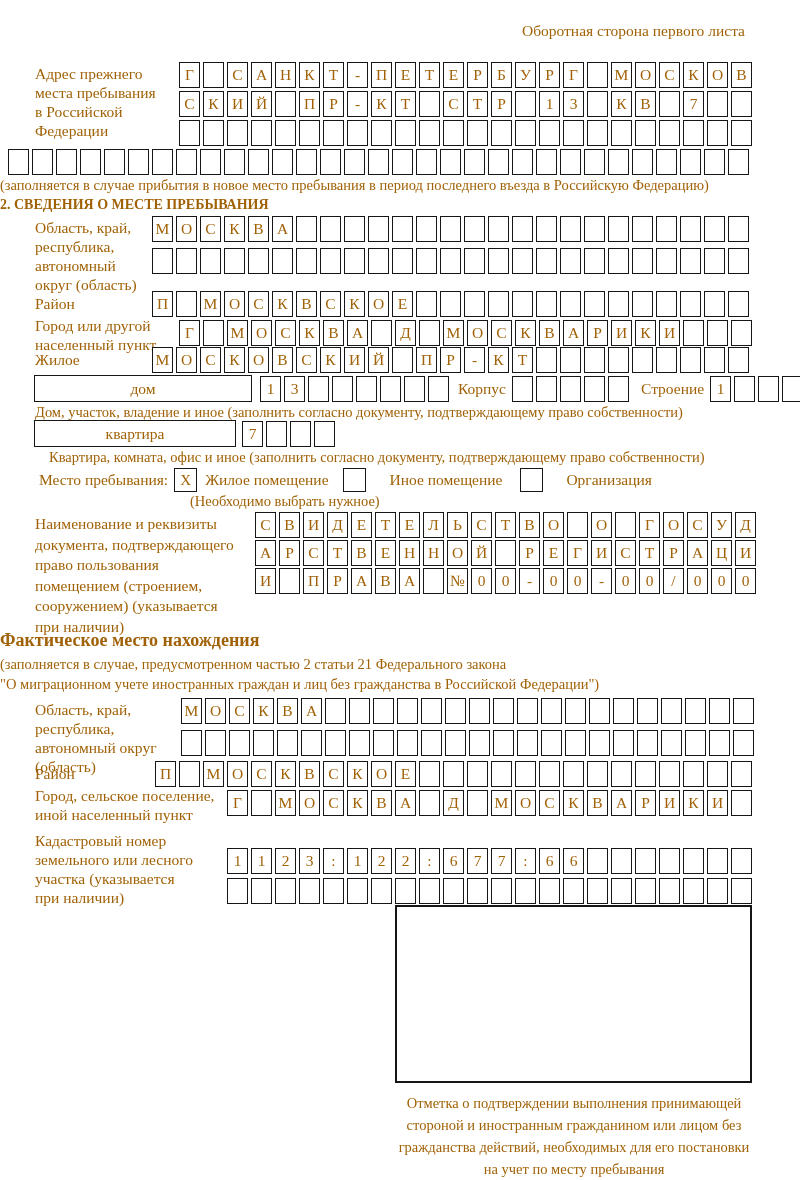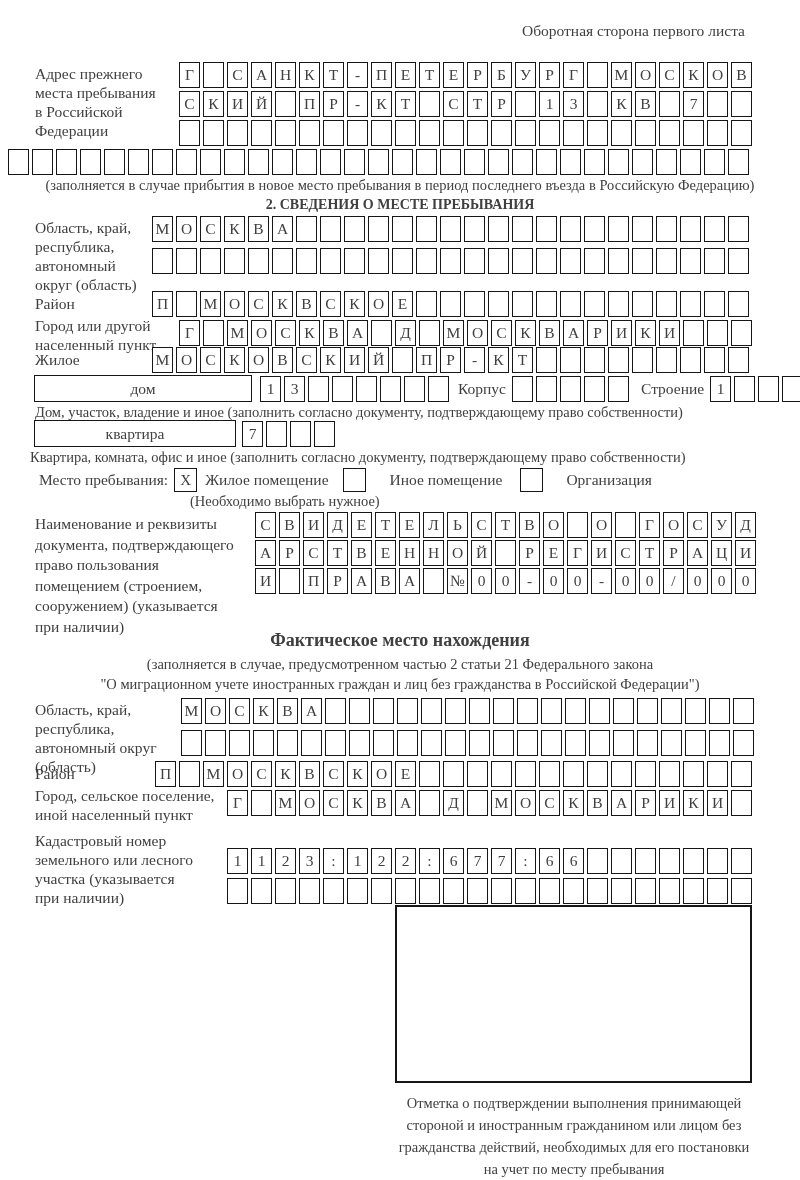--- a/index.html
+++ b/index.html
@@ -1,26 +1,26 @@
 <!DOCTYPE html>
 <html><head>
 <meta charset="utf-8">
 <style>
   * { margin:0; padding:0; box-sizing:border-box; }
   html,body { background:#e8e8e8; }
   .page {
     position:relative; width:800px; height:1180px; margin:0 auto;
-    background:#ffffff; color:#404040;
+    background:#ffffff; color:#a16207;
     font-family:"Liberation Serif","DejaVu Serif",serif;
     overflow:hidden;
   }
   .abs { position:absolute; }
   .lbl { font-size:15.5px; line-height:19px; white-space:pre-line; }
   .cap { font-size:14.5px; }
-  .center { width:800px; left:0; text-align:center; }
+  .center { width:800px; left:0; }
   .bold { font-weight:bold; }
   .cellrow, .cells { display:inline-flex; gap:3px; }
   .cell {
     width:21px; height:26px; border:1.5px solid #161616;
     display:flex; align-items:center; justify-content:center;
     font-size:15.5px; font-family:"Liberation Serif","DejaVu Serif",serif;
     background:#fff;
   }
   .hrow { display:flex; align-items:center; }
   .wbox {
@@ -339,21 +339,21 @@
 
   <div class="abs hrow" style="left:34px; top:420px">
     <div class="wbox" style="width:202px">квартира</div>
     <div class="cells" style="margin-left:6px">
         <span class="cell">7</span>
         <span class="cell"></span>
         <span class="cell"></span>
         <span class="cell"></span>
       </div>
   </div>
-  <div class="abs cap" style="left:30px; top:449px">Квартира, комната, офис и иное (заполнить согласно документу, подтверждающему право собственности)</div>
+  <div class="abs cap" style="left:49px; top:449px">Квартира, комната, офис и иное (заполнить согласно документу, подтверждающему право собственности)</div>
 
   <div class="abs hrow" style="left:39px; top:468px">
     <span class="inlbl">Место пребывания:</span>
     <span class="chk" style="margin-left:6px">X</span>
     <span class="inlbl" style="margin-left:8px">Жилое помещение</span>
     <span class="chk" style="margin-left:14px"></span>
     <span class="inlbl" style="margin-left:24px">Иное помещение</span>
     <span class="chk" style="margin-left:18px"></span>
     <span class="inlbl" style="margin-left:23px">Организация</span>
   </div>

